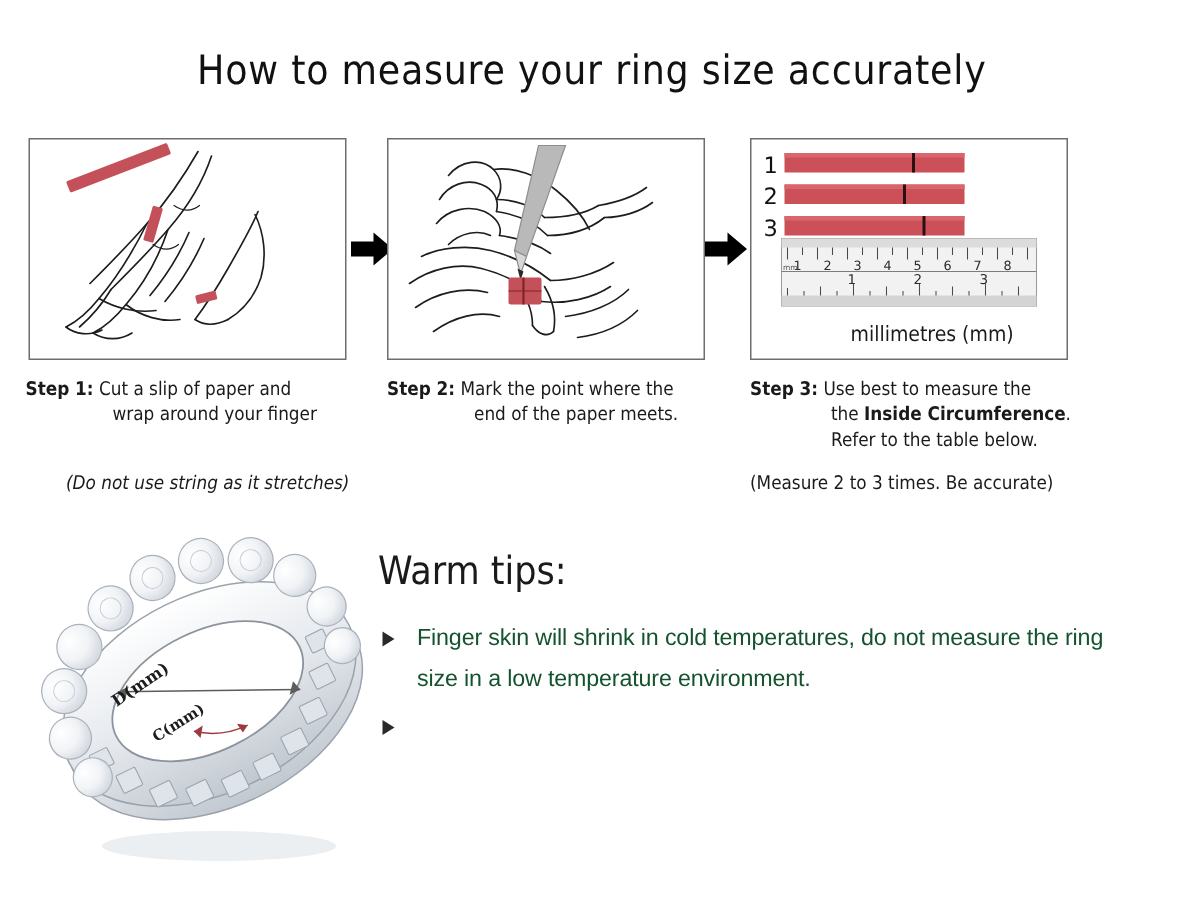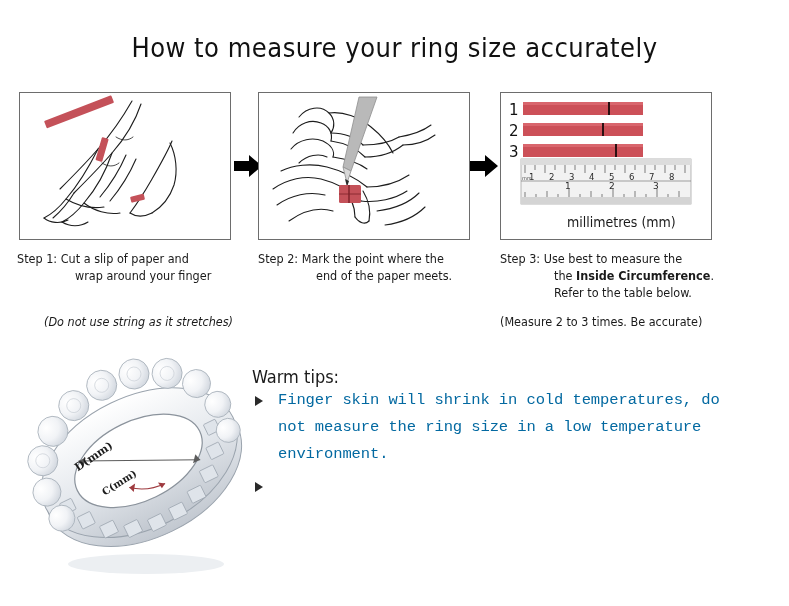--- a/index.html
+++ b/index.html
@@ -62,21 +62,21 @@
     position: absolute;
     font-family: "DejaVu Sans Condensed", "Liberation Sans Narrow", "Liberation Sans", sans-serif;
     font-size: 12.5px;
     line-height: 17px;
     color: #1a1a1a;
   }
   .cap-1 { top: 250px; left: 17px;  width: 232px; }
   .cap-2 { top: 250px; left: 258px; width: 228px; }
   .cap-3 { top: 250px; left: 500px; width: 250px; }
 
-  .caption .lead { font-weight: normal; }
+  .caption .lead { font-weight: bold; }
   .cap-line { white-space: nowrap; }
   .cap-indent-1 { padding-left: 58px; }
   .cap-indent-2 { padding-left: 58px; }
   .cap-indent-3 { padding-left: 54px; }
   .strong-inline { font-weight: bold; }
 
   .note {
     position: absolute;
     font-family: "DejaVu Sans Condensed", "Liberation Sans Narrow", "Liberation Sans", sans-serif;
     font-size: 12.5px;
@@ -109,31 +109,32 @@
 
   
   .tips {
     position: absolute;
     left: 252px;
     top: 366px;
     width: 500px;
   }
   .tips-title {
     font-family: "DejaVu Sans Condensed", "Liberation Sans Narrow", "Liberation Sans", sans-serif;
-    font-size: 18px;
+    font-size: 26px;
     color: #1a1a1a;
+    margin-bottom: 16px;
   }
   .tip-item {
     position: relative;
     padding-left: 26px;
     margin-bottom: 5px;
-    font-family: Liberation Mono, monospace;
+    font-family: Liberation Sans, sans-serif;
     font-size: 15.5px;
     line-height: 27px;
-    color: #0369a1;
+    color: #14532d;
     letter-spacing: -0.1px;
   }
   .tip-bullet {
     position: absolute;
     left: 3px;
     top: 9px;
     width: 0;
     height: 0;
     border-left: 8px solid #2a2a2a;
     border-top: 5.5px solid transparent;

